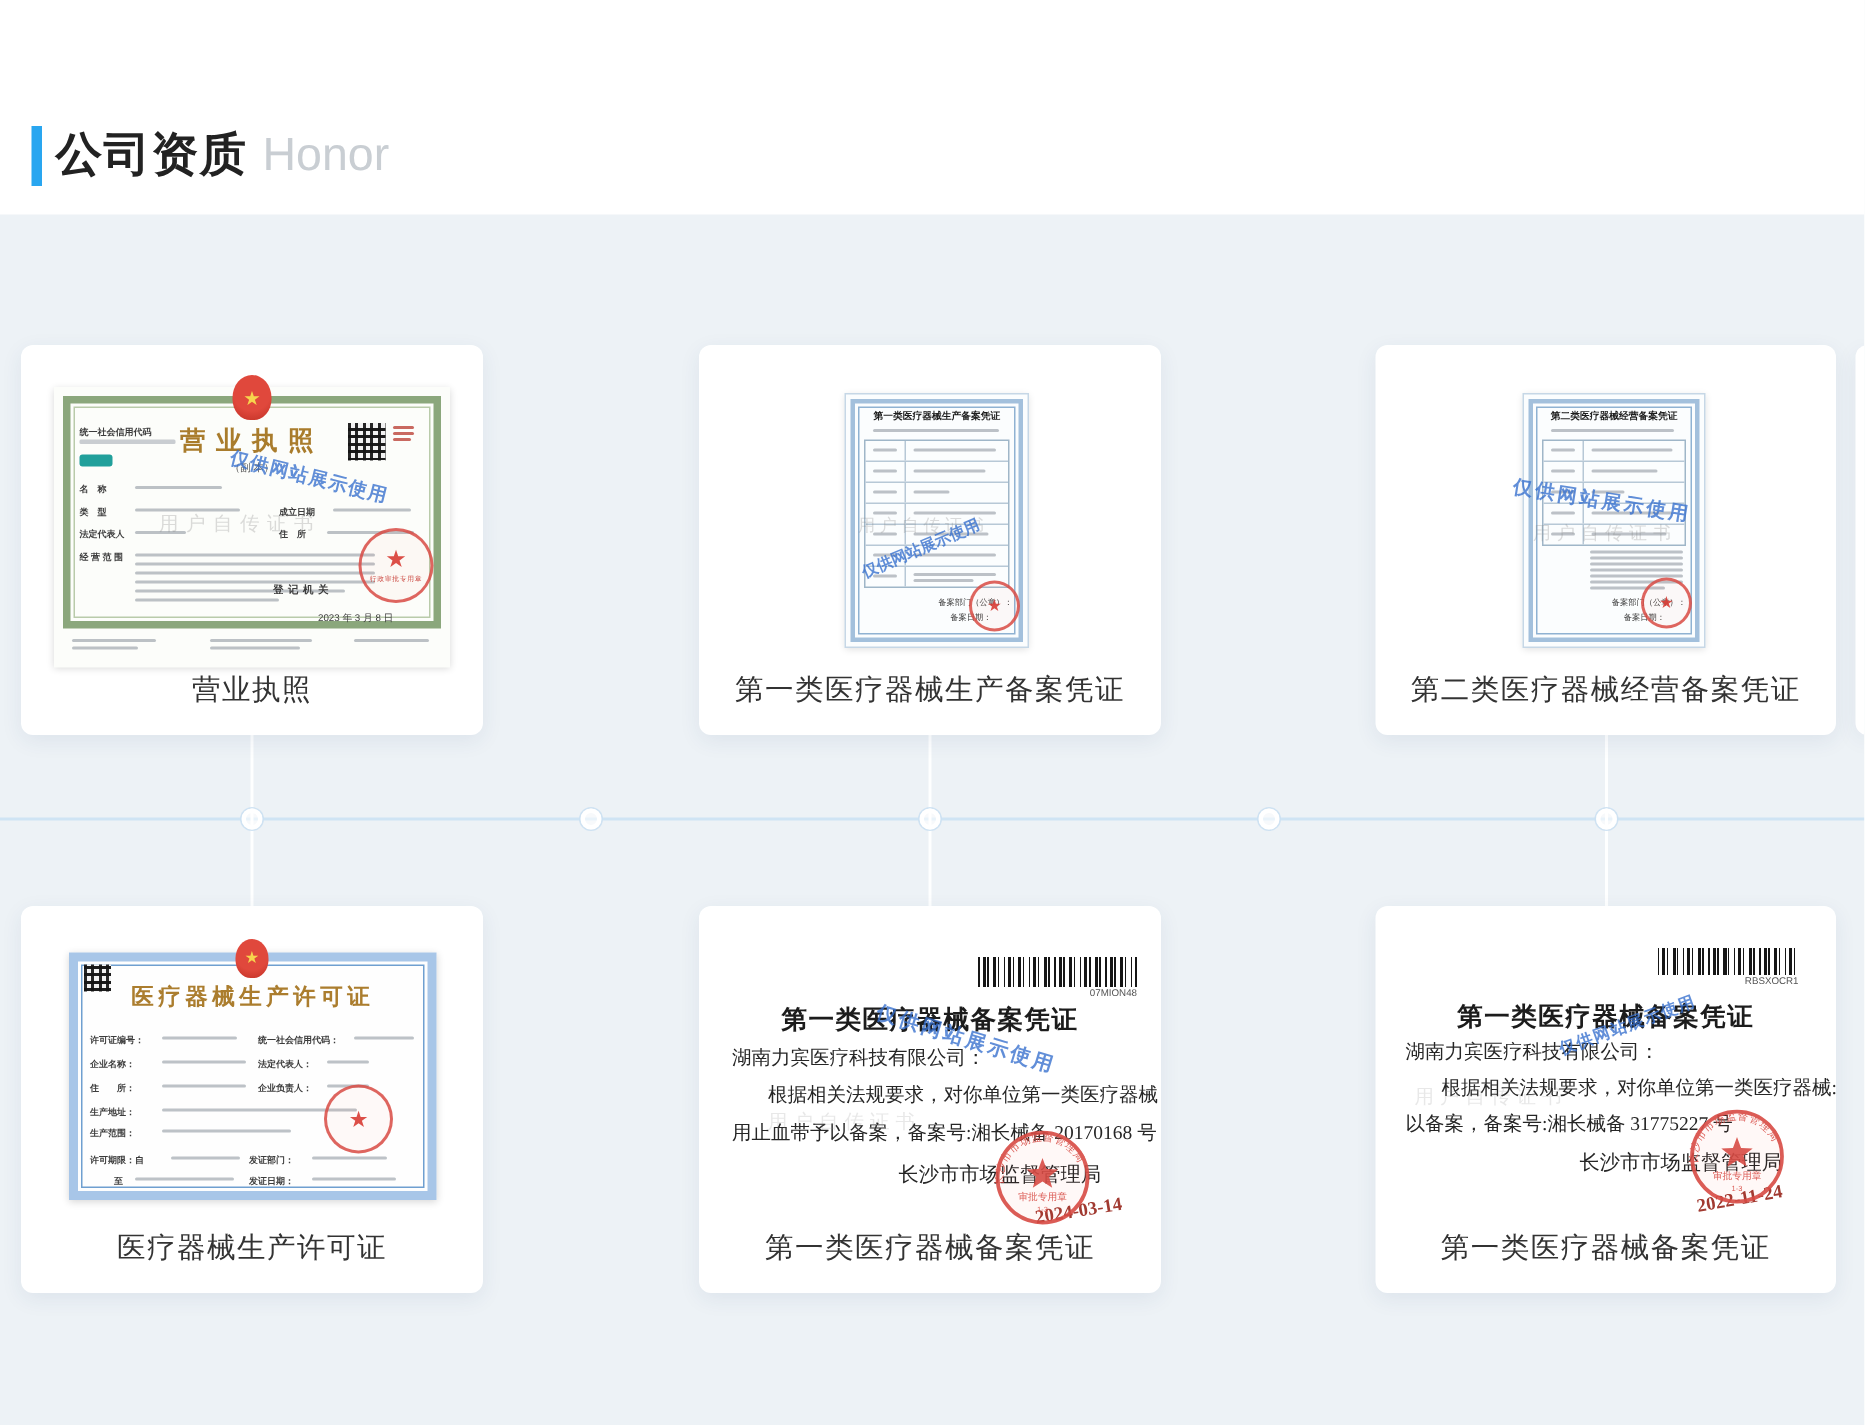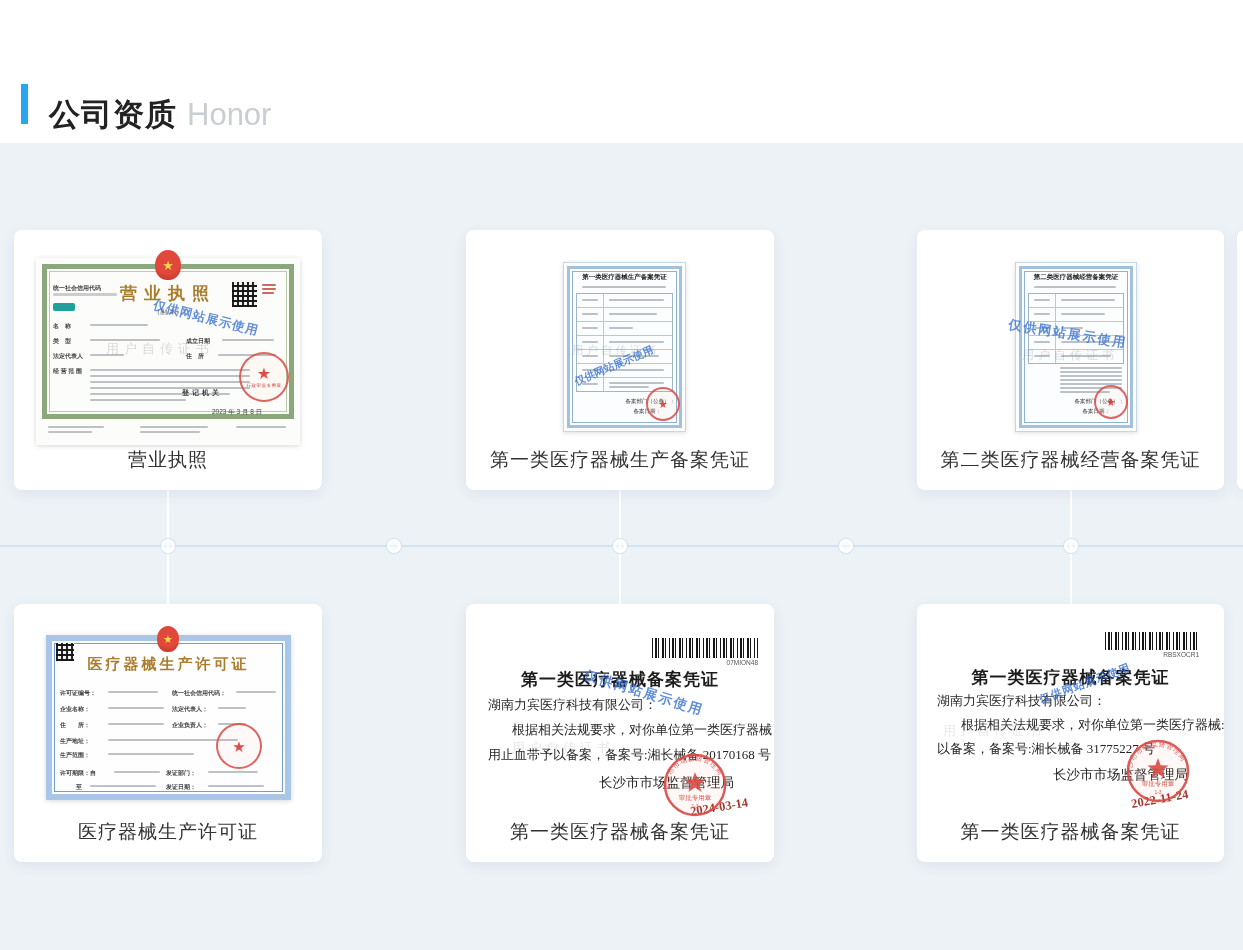--- a/index.html
+++ b/index.html
@@ -66,21 +66,21 @@
   .issue-date{position:absolute;color:#a13a31;font-weight:bold;white-space:nowrap;}
   .stamp-svg{position:absolute;opacity:.9;}
 </style>
 </head>
 <body>
 
 <div class="page">
   <div class="section-bg"></div>
 
   <div class="accent-bar"></div>
-  <h2 class="page-title" style="margin:12px;"><span>公司资质</span><span class="page-sub">Honor</span></h2>
+  <h2 class="page-title" style="margin:0;"><span>公司资质</span><span class="page-sub">Honor</span></h2>
 
   <div class="hline"></div>
   <div class="vline" style="left:167px;"></div>
   <div class="vline" style="left:619px;"></div>
   <div class="vline" style="left:1070px;"></div>
   <div class="dot" style="left:161px;"></div>
   <div class="dot" style="left:387px;"></div>
   <div class="dot" style="left:613px;"></div>
   <div class="dot" style="left:839px;"></div>
   <div class="dot" style="left:1064px;"></div>

